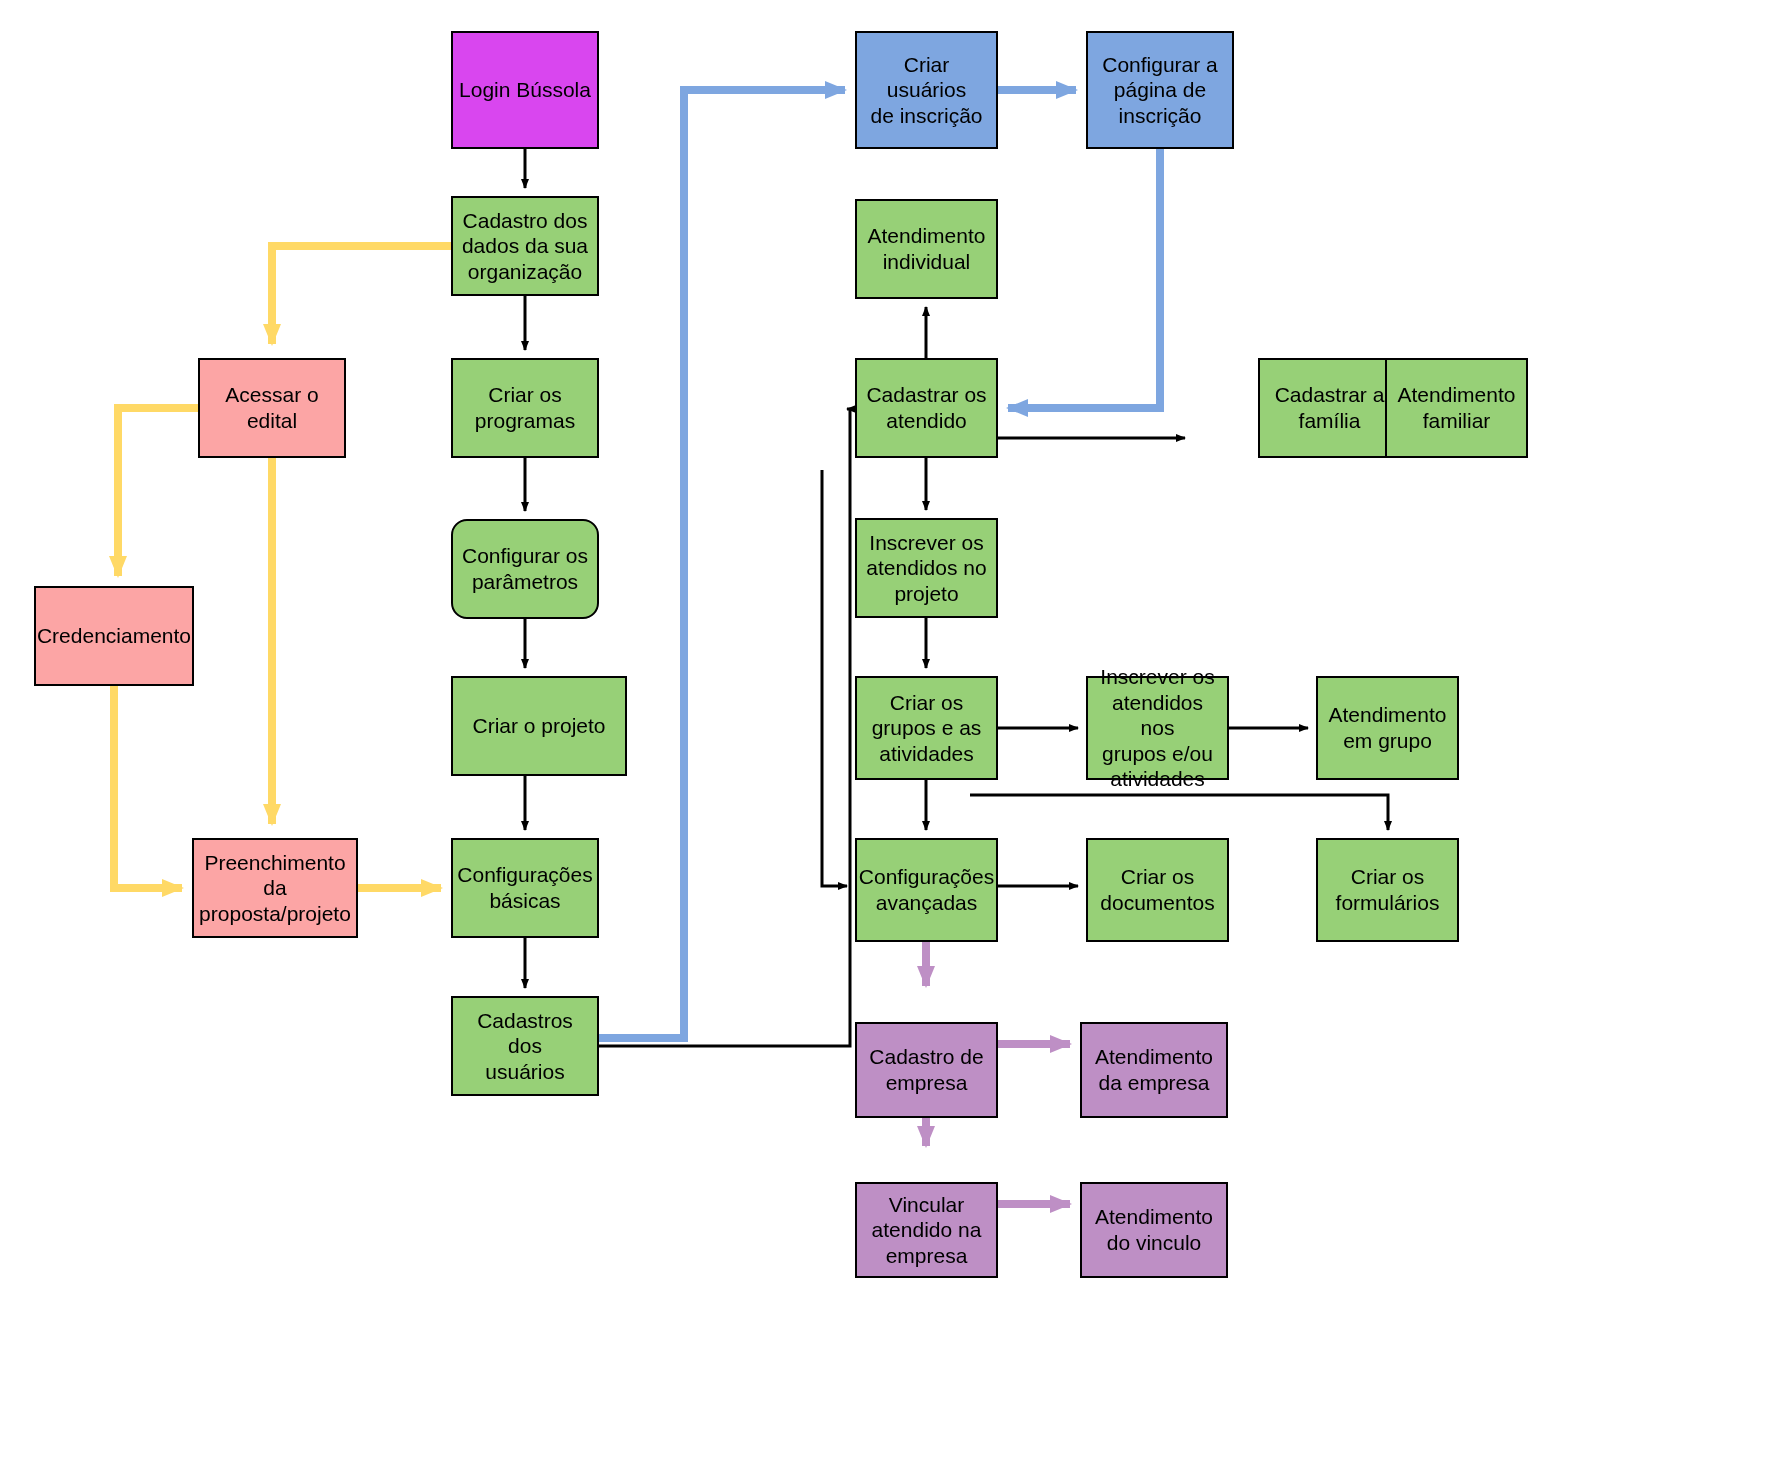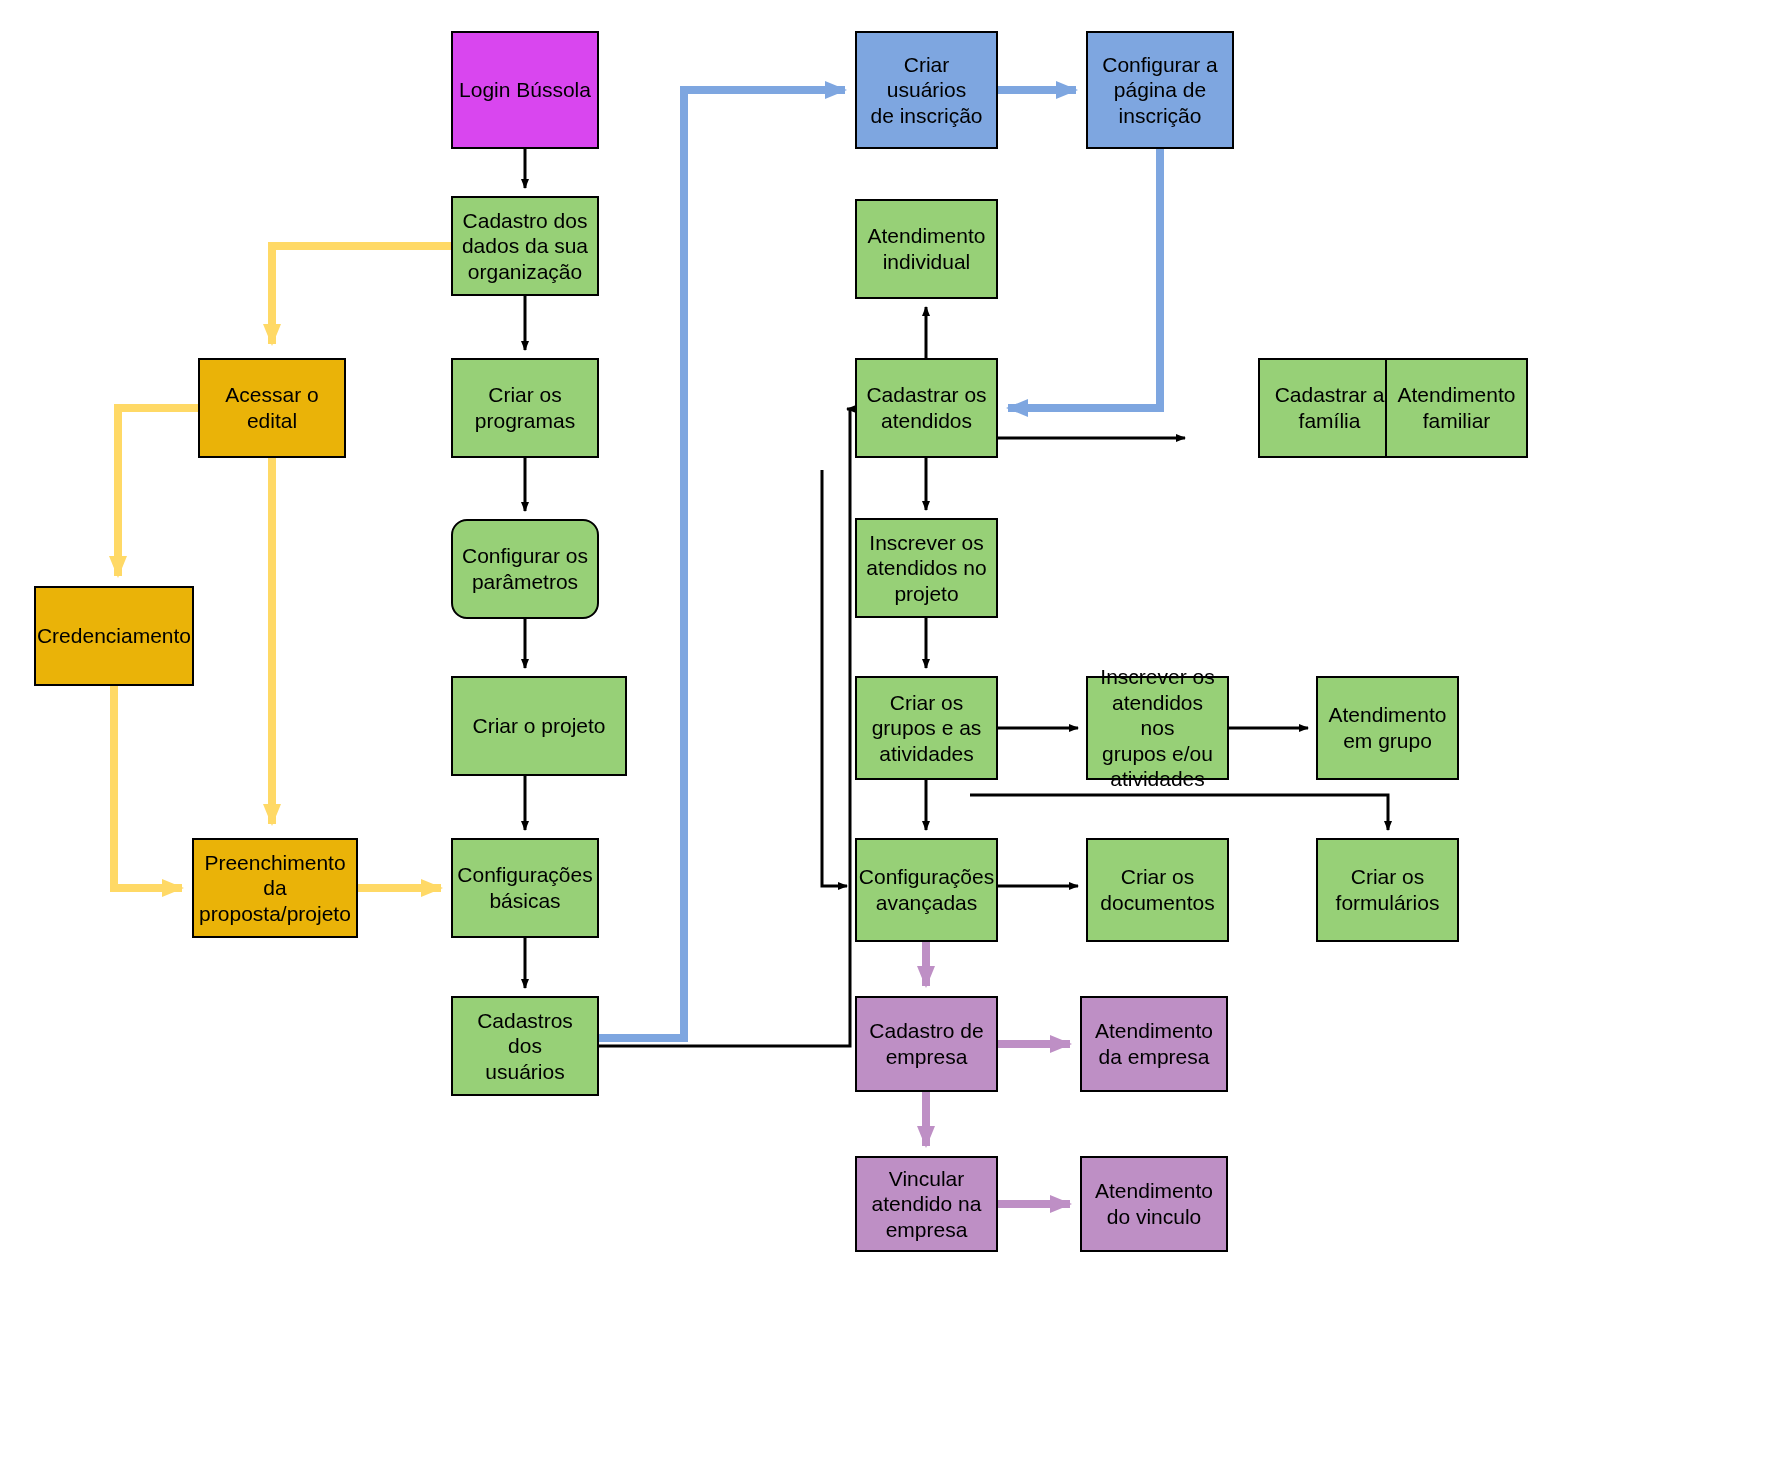--- a/index.html
+++ b/index.html
@@ -26,24 +26,24 @@
     text-align: center;
     font-size: 21px;
     line-height: 1.22;
     color: #000000;
     padding: 2px 6px;
     z-index: 5;
     white-space: pre-line;
   }
   .n-white  { background: #d946ef; }
   .n-green  { background: #97d077; }
-  .n-yellow { background: #eab308; }
+  .n-yellow { background: #fca5a5; }
   .n-blue   { background: #7ea6e0; }
   .n-purple { background: #b e 8 f c 5; }
-  .n-purple { background: #be8fc5; }
+  .n-purple { background: #be8fc5; margin-top: 26px; }
 
   svg.edges {
     position: absolute;
     left: 0; top: 0;
     width: 1770px;
     height: 1462px;
     z-index: 1;
     pointer-events: none;
   }
 </style>
@@ -132,21 +132,21 @@
 da
 proposta/projeto</div>
       <div class="node n-blue" style="left: 855px; top: 31px; width: 143px; height: 118px;">Criar usuários
 de inscrição</div>
       <div class="node n-blue" style="left: 1086px; top: 31px; width: 148px; height: 118px;">Configurar a
 página de
 inscrição</div>
       <div class="node n-green" style="left: 855px; top: 199px; width: 143px; height: 100px;">Atendimento
 individual</div>
       <div class="node n-green" style="left: 855px; top: 358px; width: 143px; height: 100px;">Cadastrar os
-atendidos</div>
+atendido</div>
       <div class="node n-green" style="left: 855px; top: 518px; width: 143px; height: 100px;">Inscrever os
 atendidos no
 projeto</div>
       <div class="node n-green" style="left: 855px; top: 676px; width: 143px; height: 104px;">Criar os
 grupos e as
 atividades</div>
       <div class="node n-green" style="left: 855px; top: 838px; width: 143px; height: 104px;">Configurações
 avançadas</div>
       <div class="node n-green" style="left: 1258px; top: 358px; width: 143px; height: 100px; text-align: center;">Cadastrar a
 família</div>

